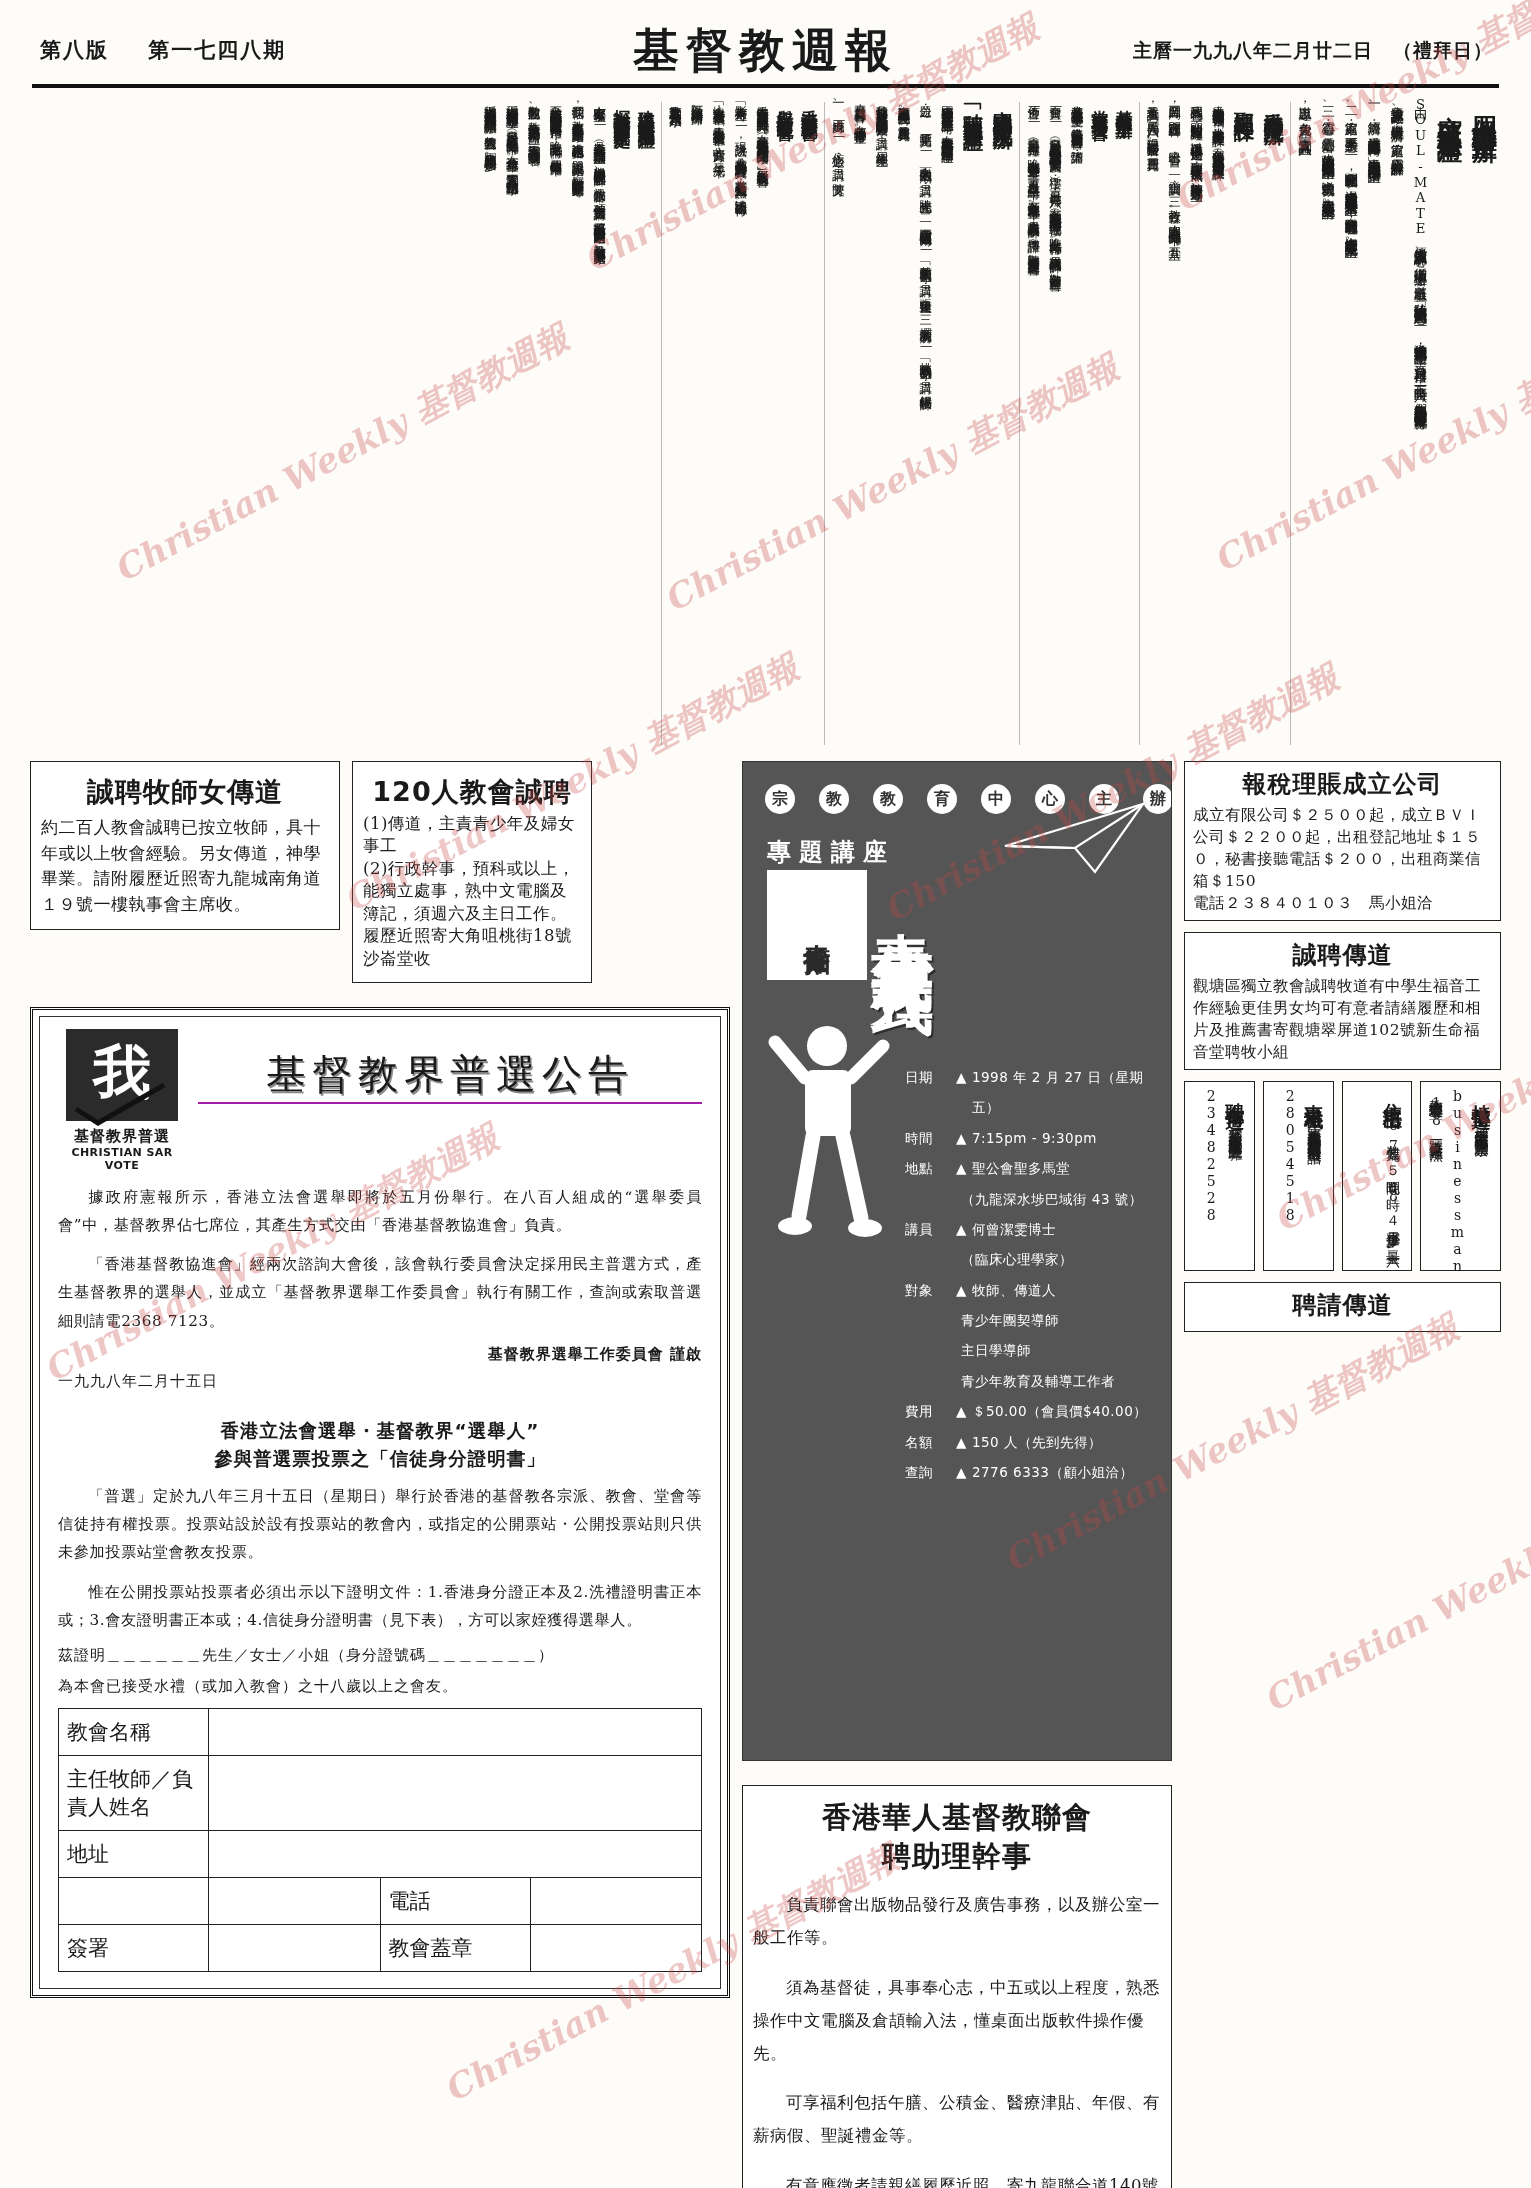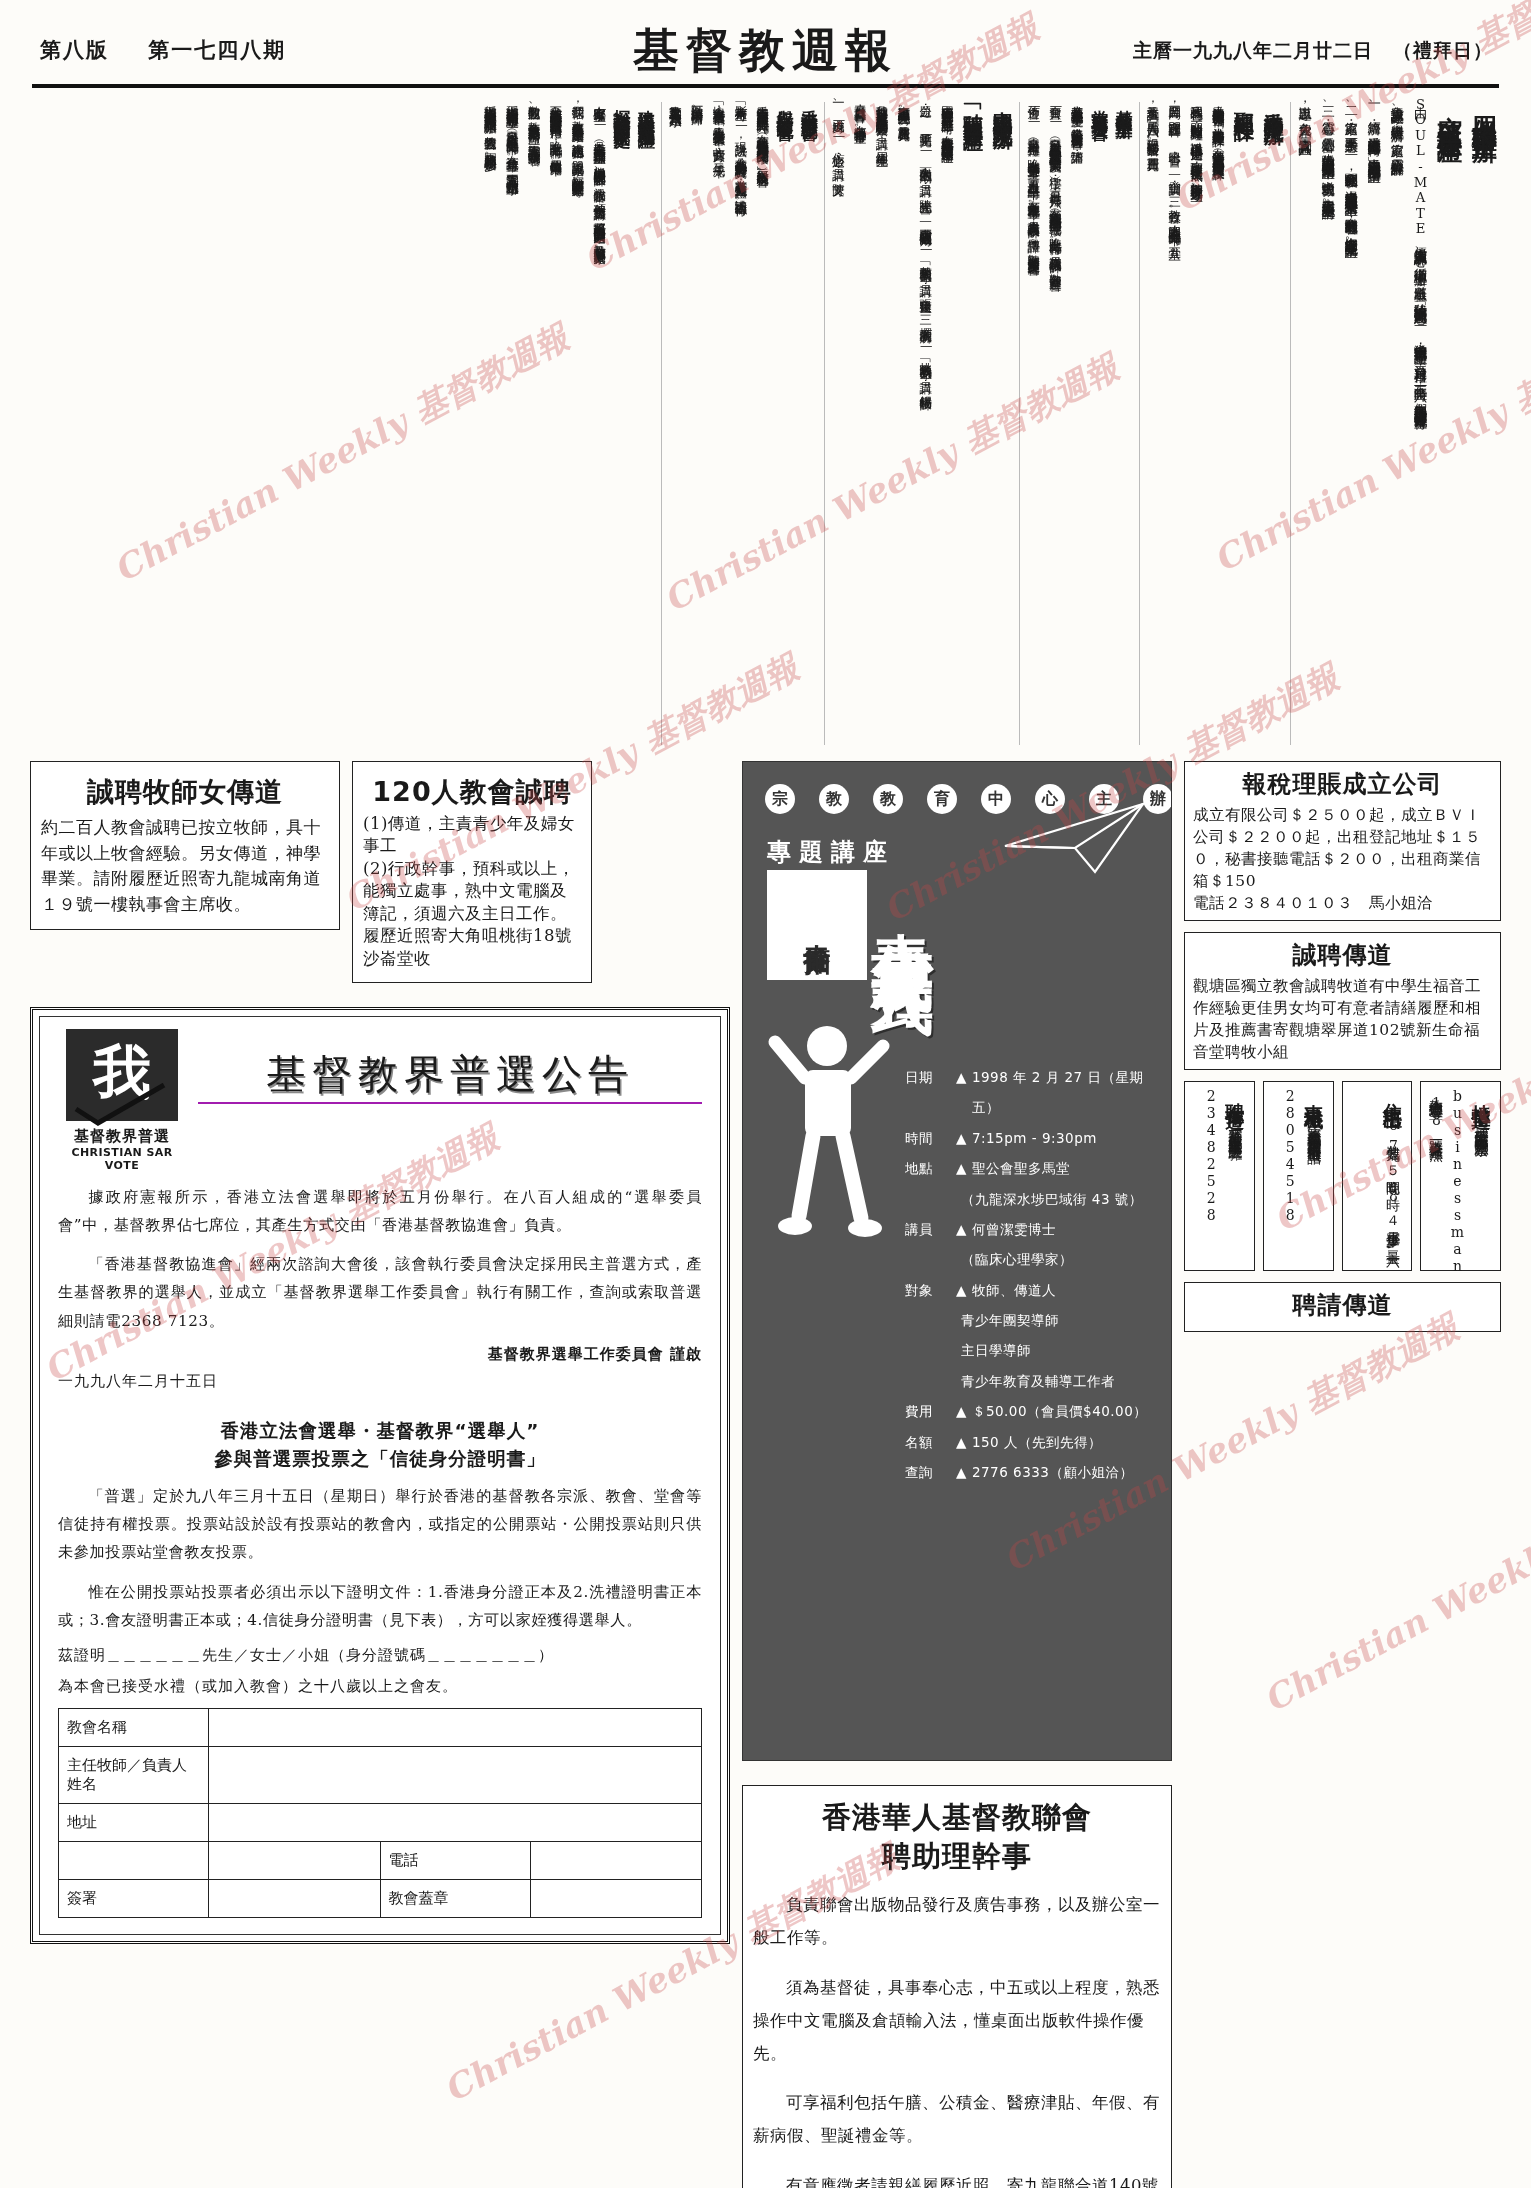--- a/index.html
+++ b/index.html
@@ -174,21 +174,21 @@
     font-family:"DejaVu Serif","Liberation Serif",serif;
     font-size:15.2px; line-height:1.85; text-indent:2em; margin:11px 0 0 0;
     letter-spacing:0.6px; text-align:justify;
   }
   .nt-sign { text-align:right; font-size:15px; font-weight:bold; margin-top:10px; letter-spacing:1px;}
   .nt-date { font-size:15px; margin-top:8px; letter-spacing:1px;}
   .nt-h2 { text-align:center; font-weight:bold; font-size:18.5px; line-height:1.7; margin-top:24px; letter-spacing:1px;}
   .nt-h3 { text-align:center; font-weight:bold; font-size:18.5px; margin-bottom:6px; letter-spacing:1px;}
   .nt-line { font-size:15px; margin-top:12px; letter-spacing:1px; font-family:"DejaVu Serif","Liberation Serif",serif;}
 
-  table.form { border-collapse:collapse; width:100%; margin-top:12px; font-size:15px;}
+  table.form { border-collapse:collapse; width:100%; margin-top:12px; font-size:21px;}
   table.form td { border:1px solid #222; padding:9px 8px; height:34px; font-family:"DejaVu Serif","Liberation Serif",serif;}
   td.lbl { width:150px; }
 
   
   #ad-union { width:430px; margin-top:12px; }
   #ad-union .ad-title { font-size:29px; line-height:1.35; margin-bottom:12px; }
   #ad-union .ad-body { font-size:16.5px; line-height:2.0; text-indent:2em;margin-top:8px; }
 
   
   .rail { width:330px; display:flex; flex-direction:column; gap:11px; }

